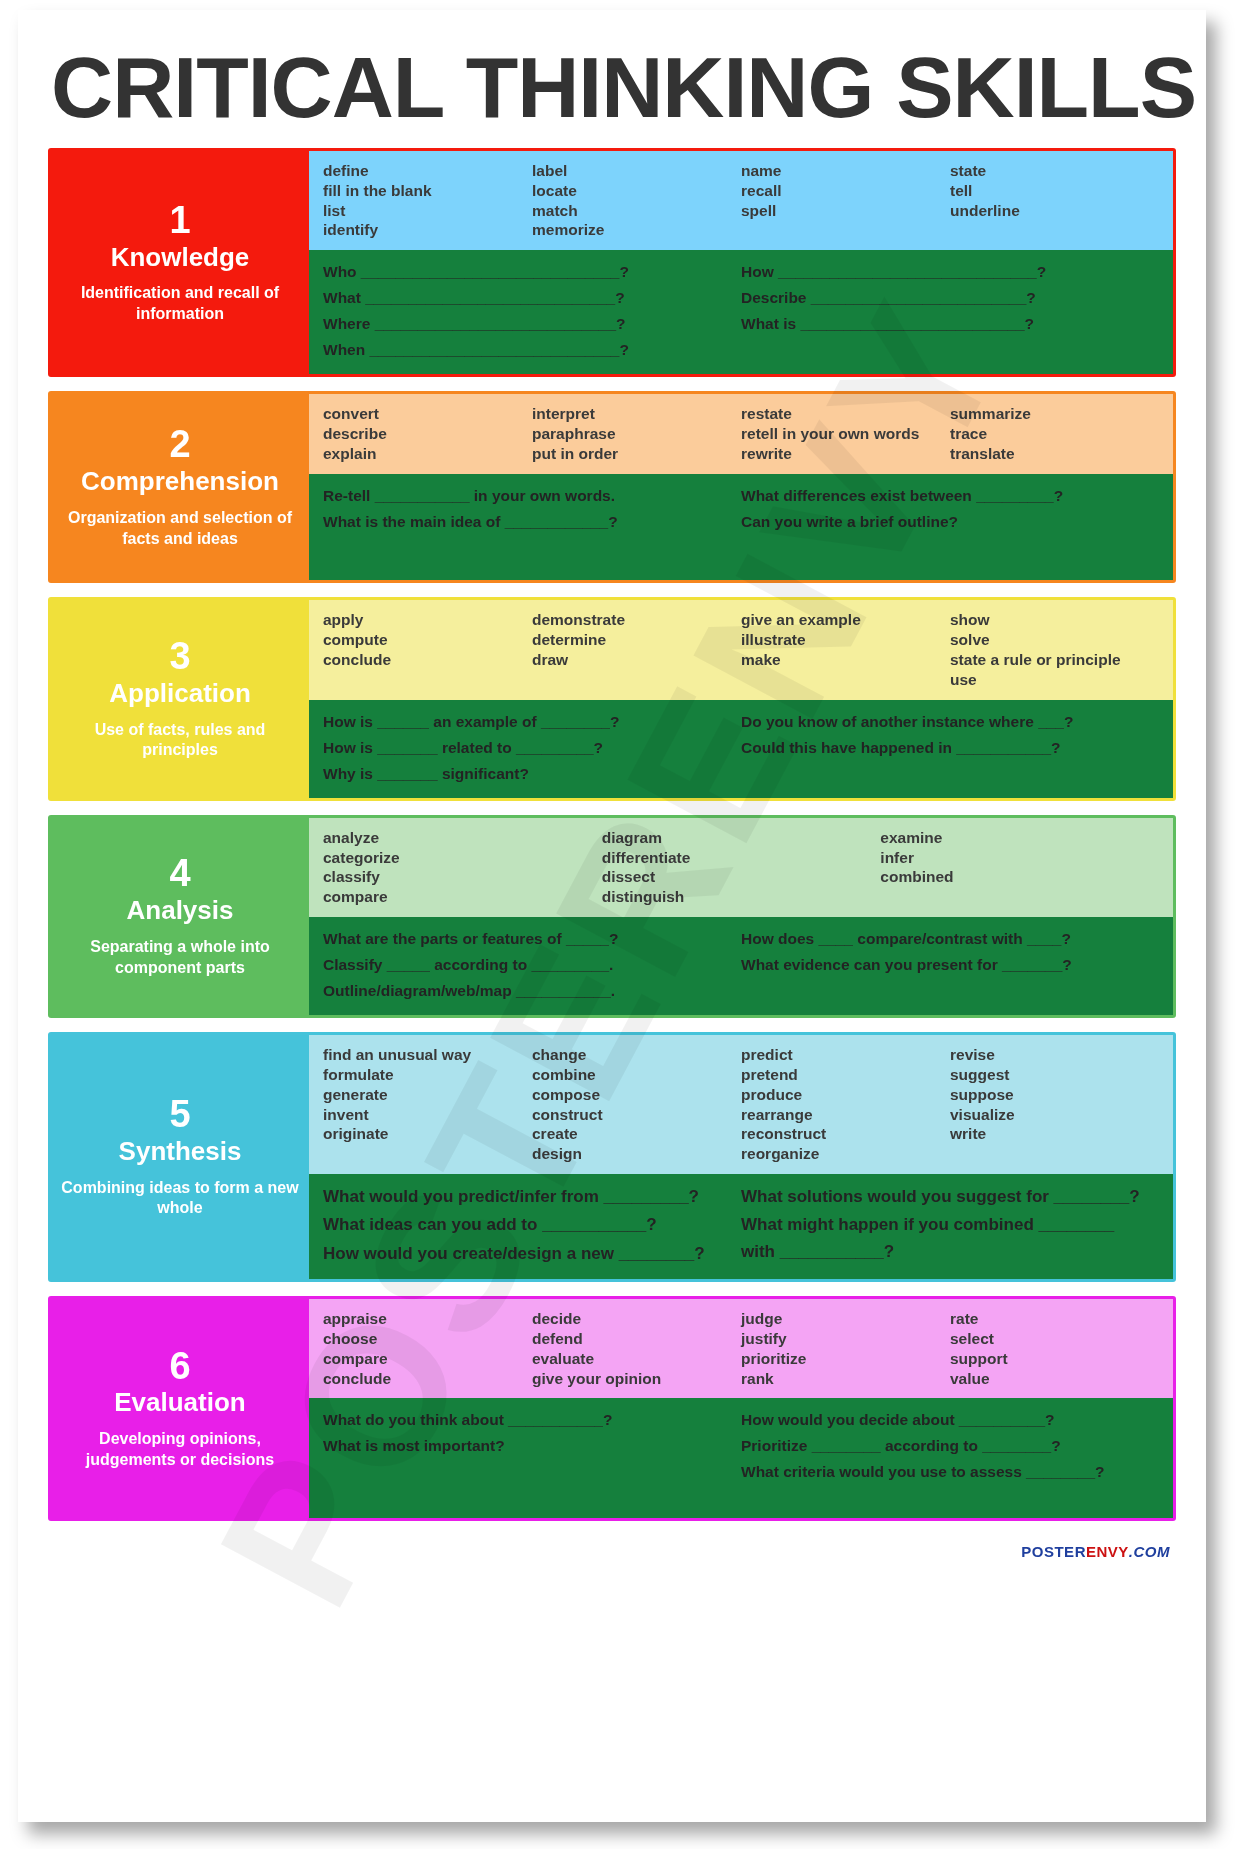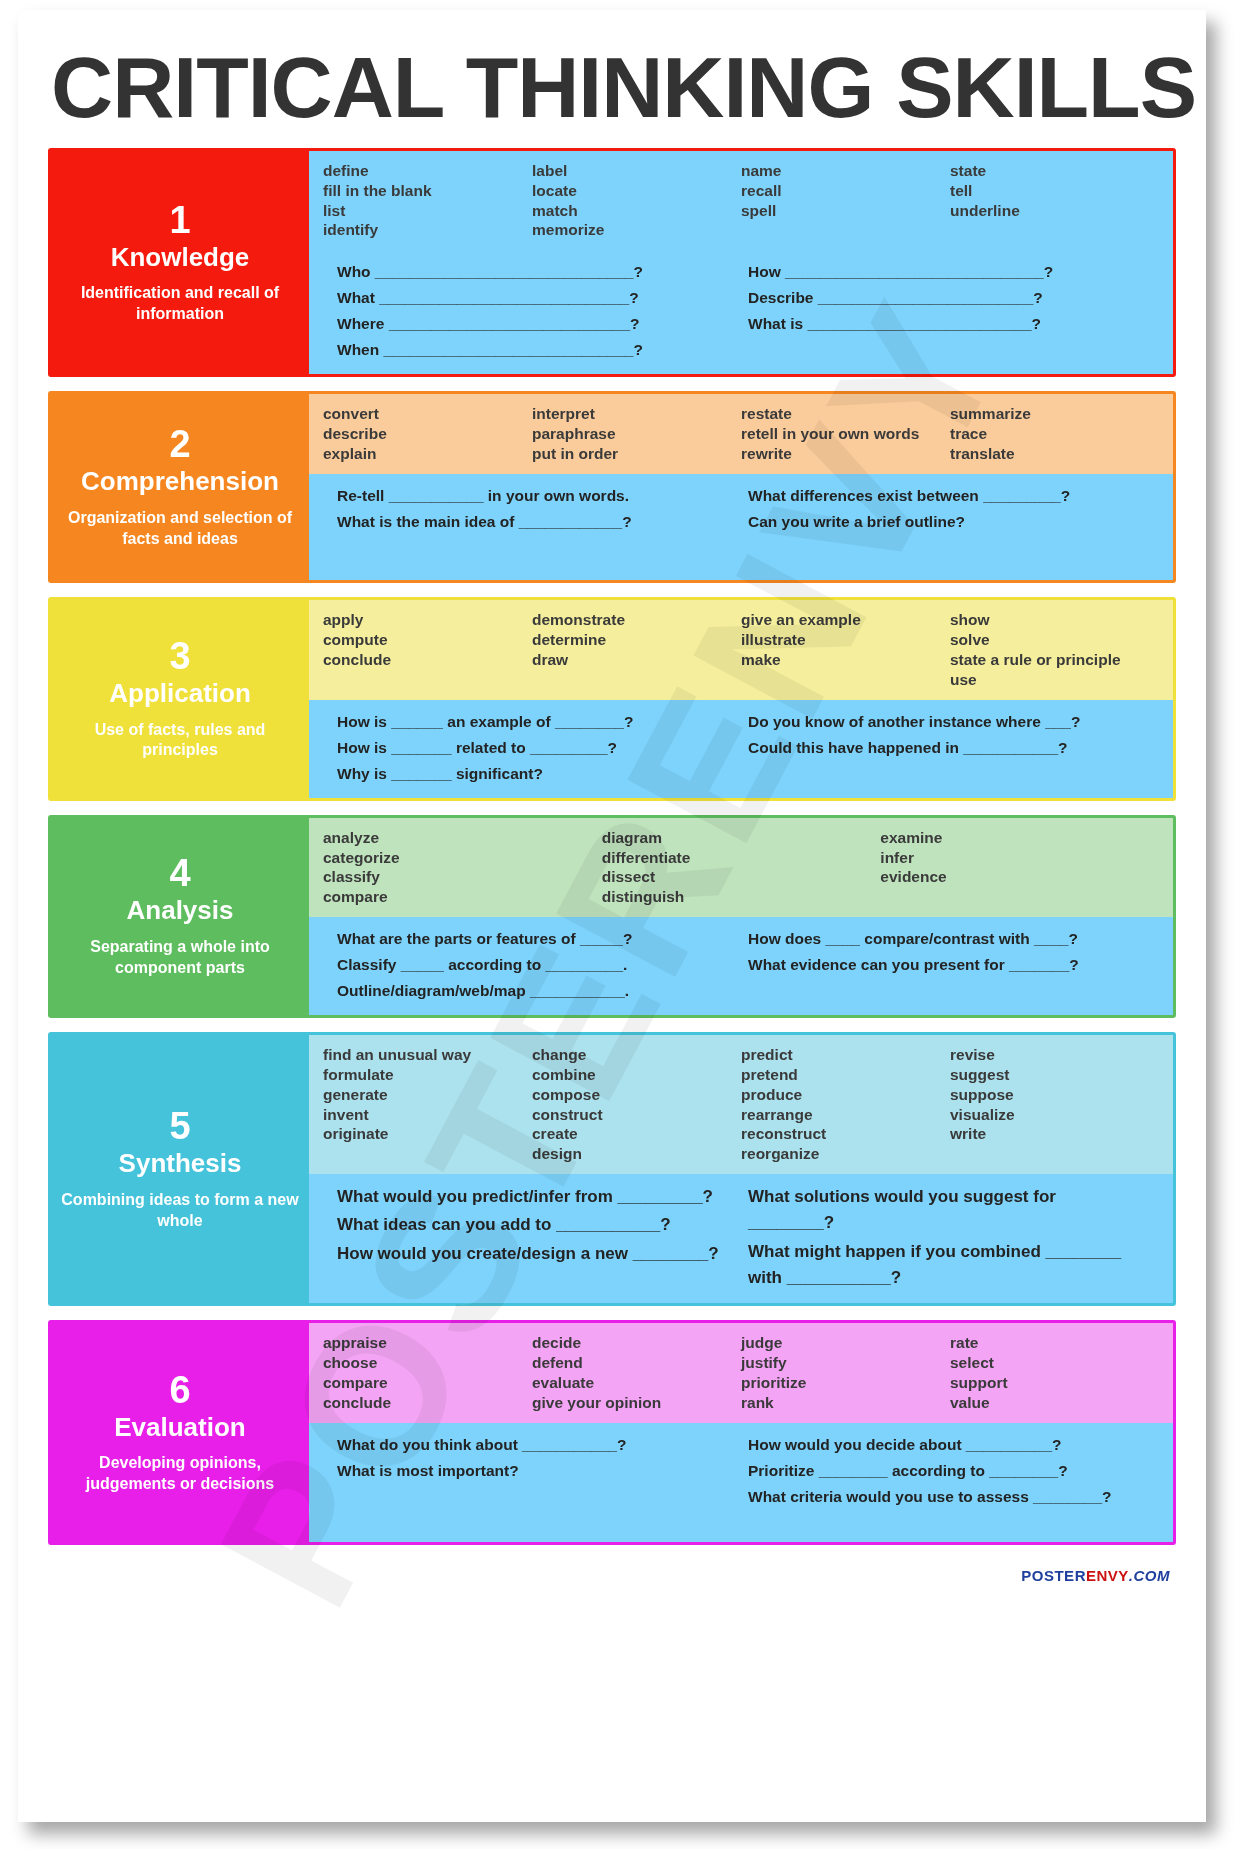--- a/index.html
+++ b/index.html
@@ -112,22 +112,22 @@
     box-sizing: border-box;
     padding-right: 8px;
   }
   .verb {
     font-size: 15.5px;
     font-weight: bold;
     color: #3a3a3a;
     line-height: 1.28;
   }
   .questions {
-    background: #7dd3fc;
-    padding: 10px 14px 10px 28px;
+    background: #15803d;
+    padding: 10px 14px 10px 14px;
     box-sizing: border-box;
     display: flex;
     flex: 1 1 auto;
   }
   .q-col {
     flex: 1 1 50%;
     box-sizing: border-box;
     padding-right: 14px;
   }
   .q {
@@ -335,21 +335,21 @@
               </div>
               <div class="verb-col">
                 <div class="verb">diagram</div>
                 <div class="verb">differentiate</div>
                 <div class="verb">dissect</div>
                 <div class="verb">distinguish</div>
               </div>
               <div class="verb-col">
                 <div class="verb">examine</div>
                 <div class="verb">infer</div>
-                <div class="verb">evidence</div>
+                <div class="verb">combined</div>
               </div>
             </div>
             <div class="questions">
               <div class="q-col">
                 <div class="q">What are the parts or features of _____?</div>
                 <div class="q">Classify _____ according to _________.</div>
                 <div class="q">Outline/diagram/web/map ___________.</div>
               </div>
               <div class="q-col">
                 <div class="q">How does ____ compare/contrast with ____?</div>

